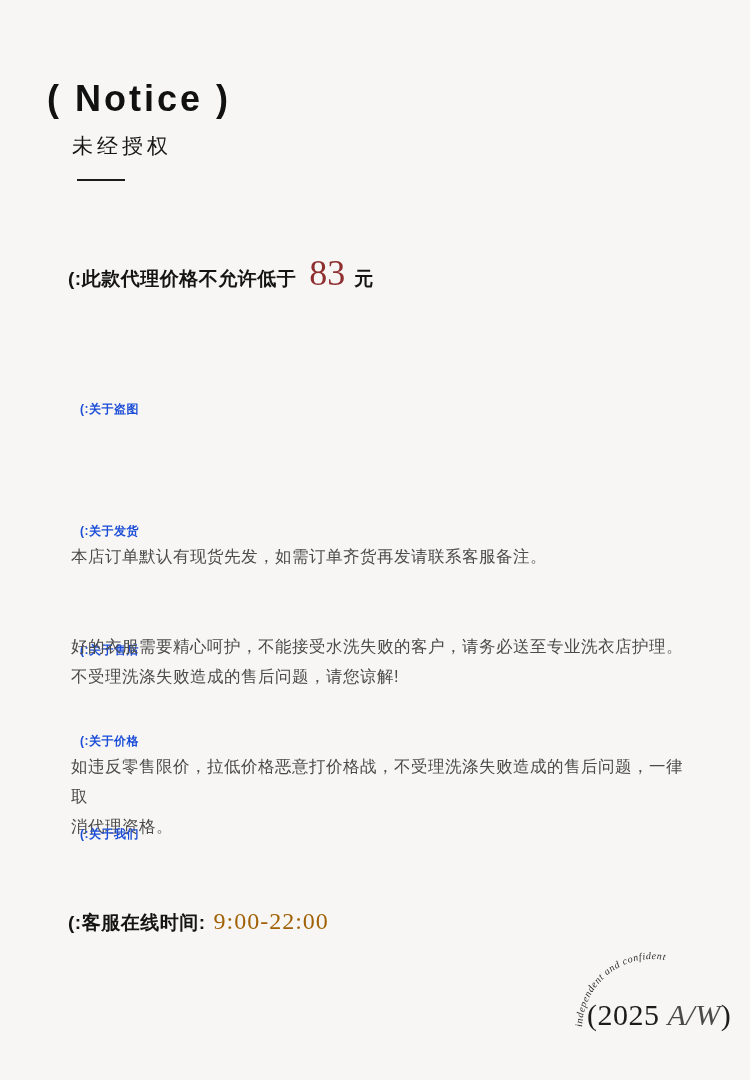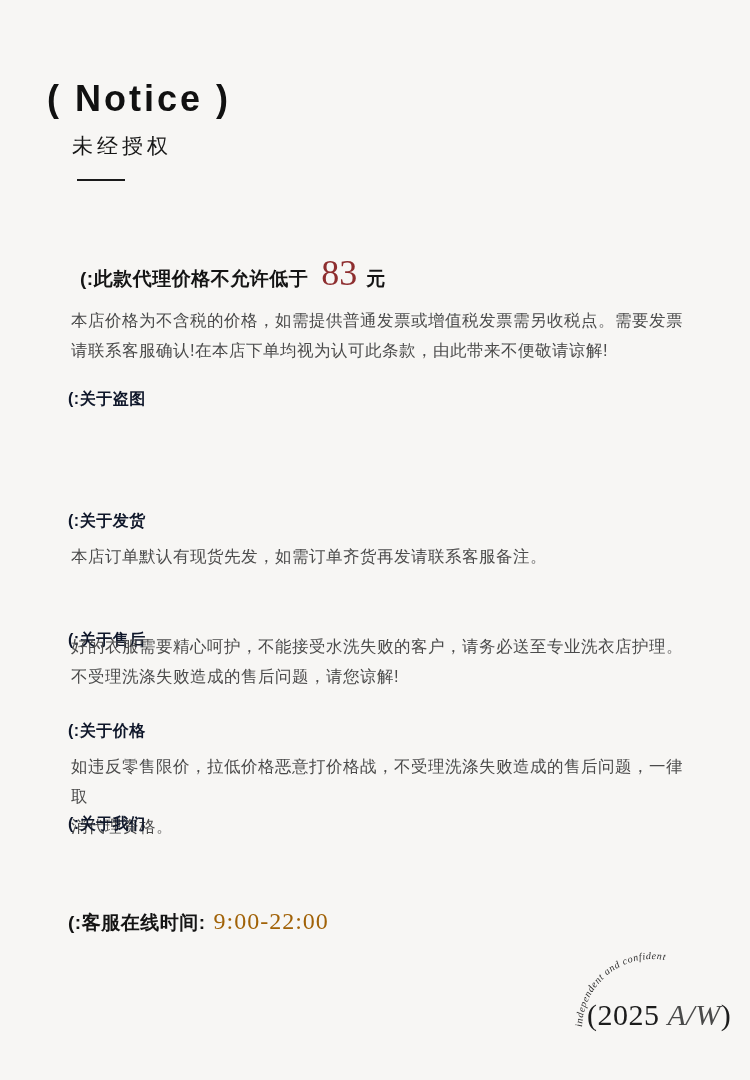--- a/index.html
+++ b/index.html
@@ -18,33 +18,33 @@
   }
   .subtitle{
     position:absolute;left:72px;top:132px;margin:0;
     font-size:21px;font-weight:500;letter-spacing:4px;color:#161616;
   }
   .divider{
     position:absolute;left:77px;top:179px;width:48px;height:2px;
     background:#1a1a1a;
   }
   .price-line{
-    position:absolute;left:80px;top:252px;white-space:nowrap;
+    position:absolute;left:68px;top:252px;white-space:nowrap;
   }
   .hdr{
     font-size:19px;font-weight:700;letter-spacing:0.5px;color:#141414;
   }
   .price{
     font-family:"Liberation Serif","DejaVu Serif",serif;
     font-size:36px;font-weight:400;color:#8e2e2f;
     margin:0 9px 0 13px;vertical-align:baseline;
   }
   .sec{
-    position:absolute;left:68px;margin:0;
-    font-size:16px;font-weight:700;letter-spacing:0.5px;color:#0f172a;
+    position:absolute;left:68px;margin:12px;
+    font-size:12px;font-weight:700;letter-spacing:0.5px;color:#1d4ed8;
   }
   .body{
     position:absolute;left:71px;margin:0;width:625px;
     font-size:16.5px;font-weight:400;color:#4b4b4b;
     line-height:30px;letter-spacing:0.5px;
     white-space:pre-line;
   }
   .service{
     position:absolute;left:68px;top:908px;white-space:nowrap;
   }
@@ -75,22 +75,20 @@
 
 <div class="page">
 
   <h1 class="title">( Notice )</h1>
   <h2 class="subtitle">未经授权</h2>
   <div class="divider"></div>
 
   <div class="price-line">
     <span class="hdr">(:此款代理价格不允许低于</span><span class="price">83</span><span class="hdr">元</span>
   </div>
-  <p class="body" style="top:305px">本店价格为不含税的价格，如需提供普通发票或增值税发票需另收税点。需要发票
-请联系客服确认!在本店下单均视为认可此条款，由此带来不便敬请谅解!</p>
 
   <h3 class="sec" style="top:389px">(:关于盗图</h3>
 
   <h3 class="sec" style="top:511px">(:关于发货</h3>
   <p class="body" style="top:541px">本店订单默认有现货先发，如需订单齐货再发请联系客服备注。</p>
 
   <h3 class="sec" style="top:630px">(:关于售后</h3>
   <p class="body" style="top:631px">好的衣服需要精心呵护，不能接受水洗失败的客户，请务必送至专业洗衣店护理。
 不受理洗涤失败造成的售后问题，请您谅解!</p>
 

